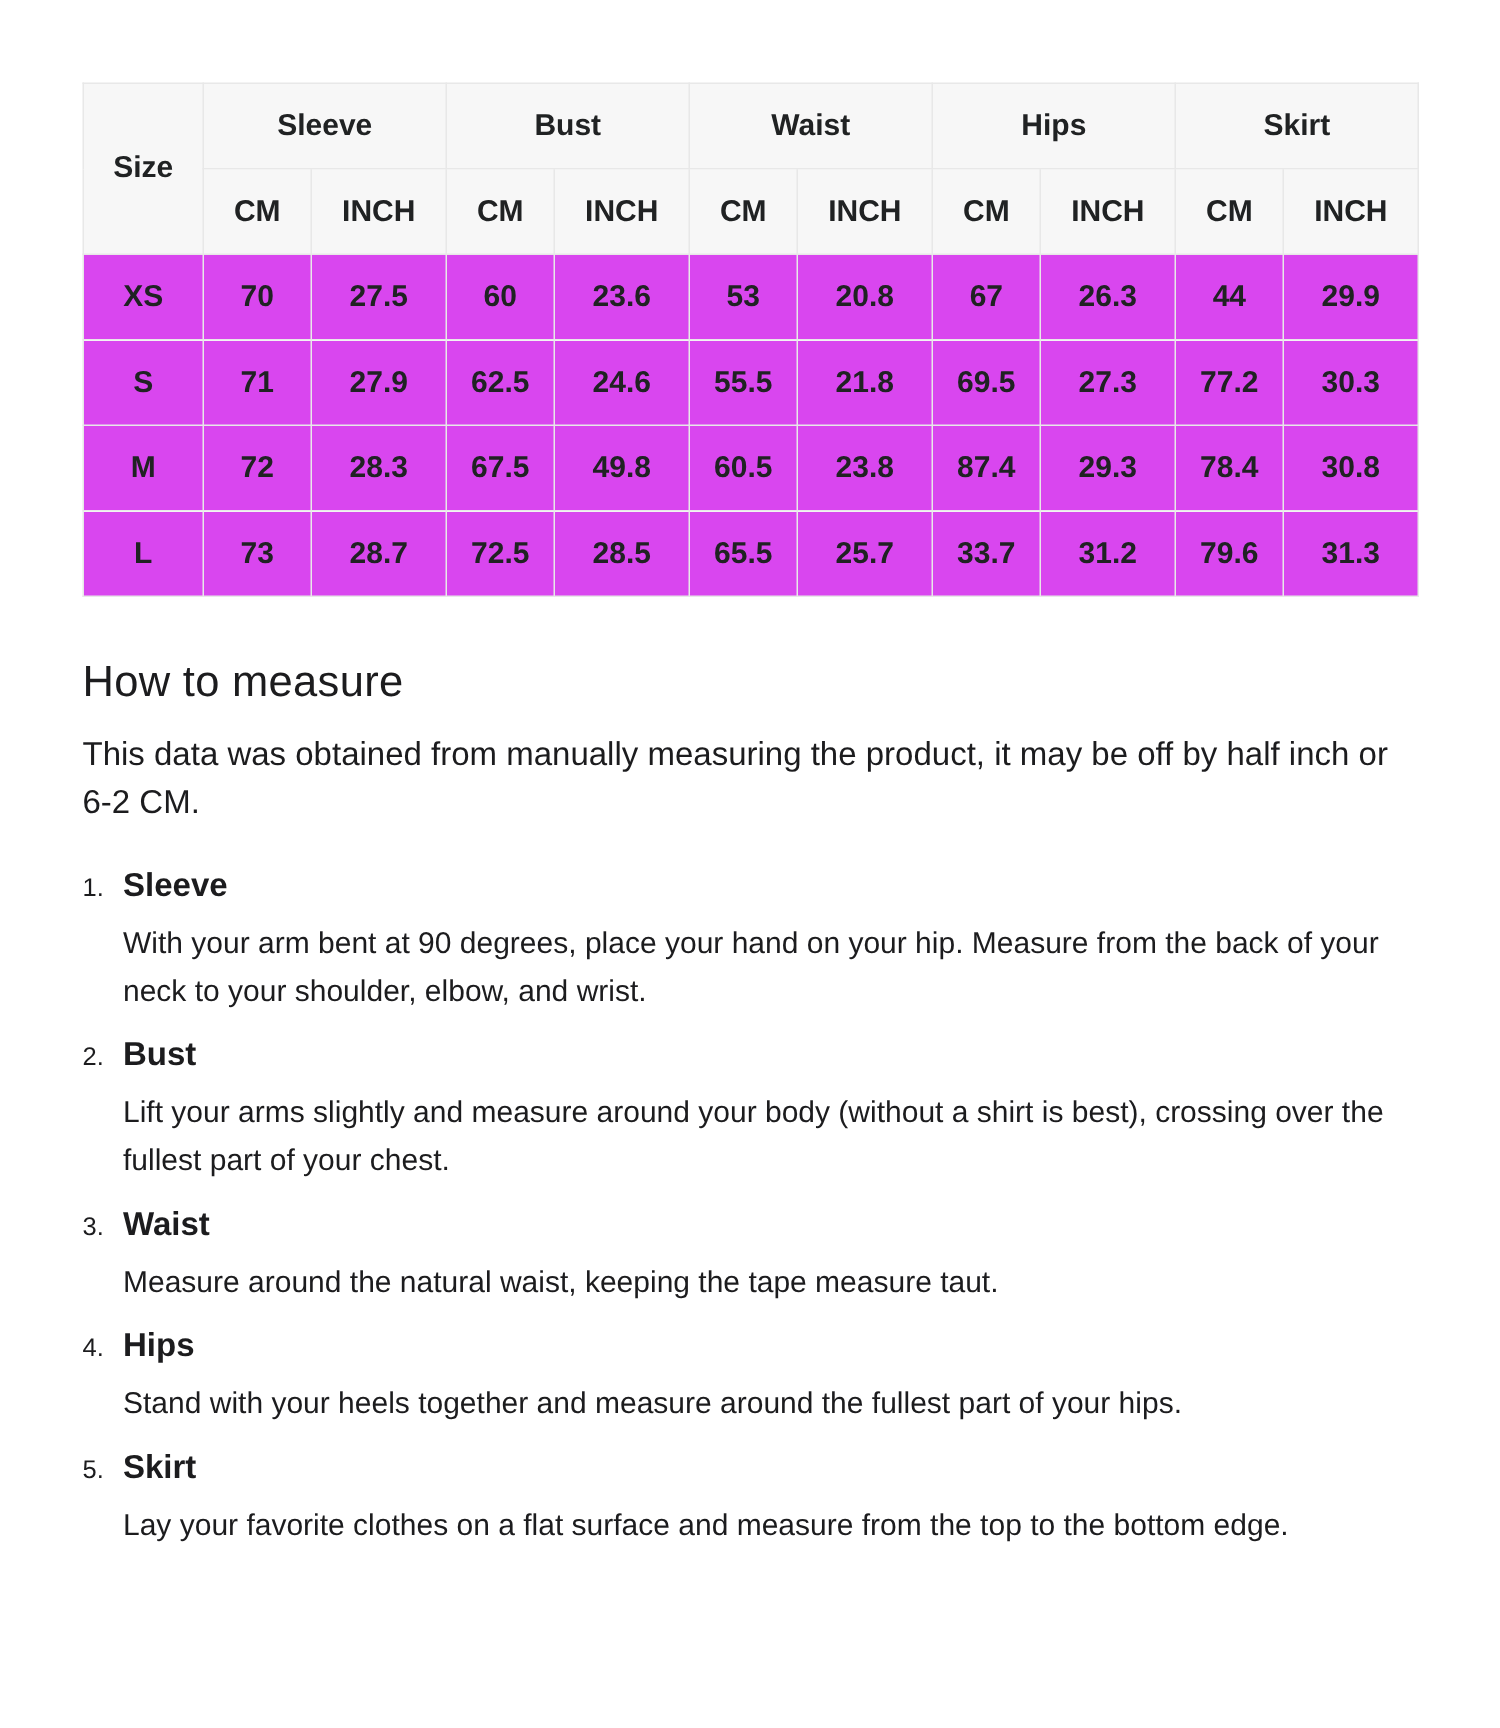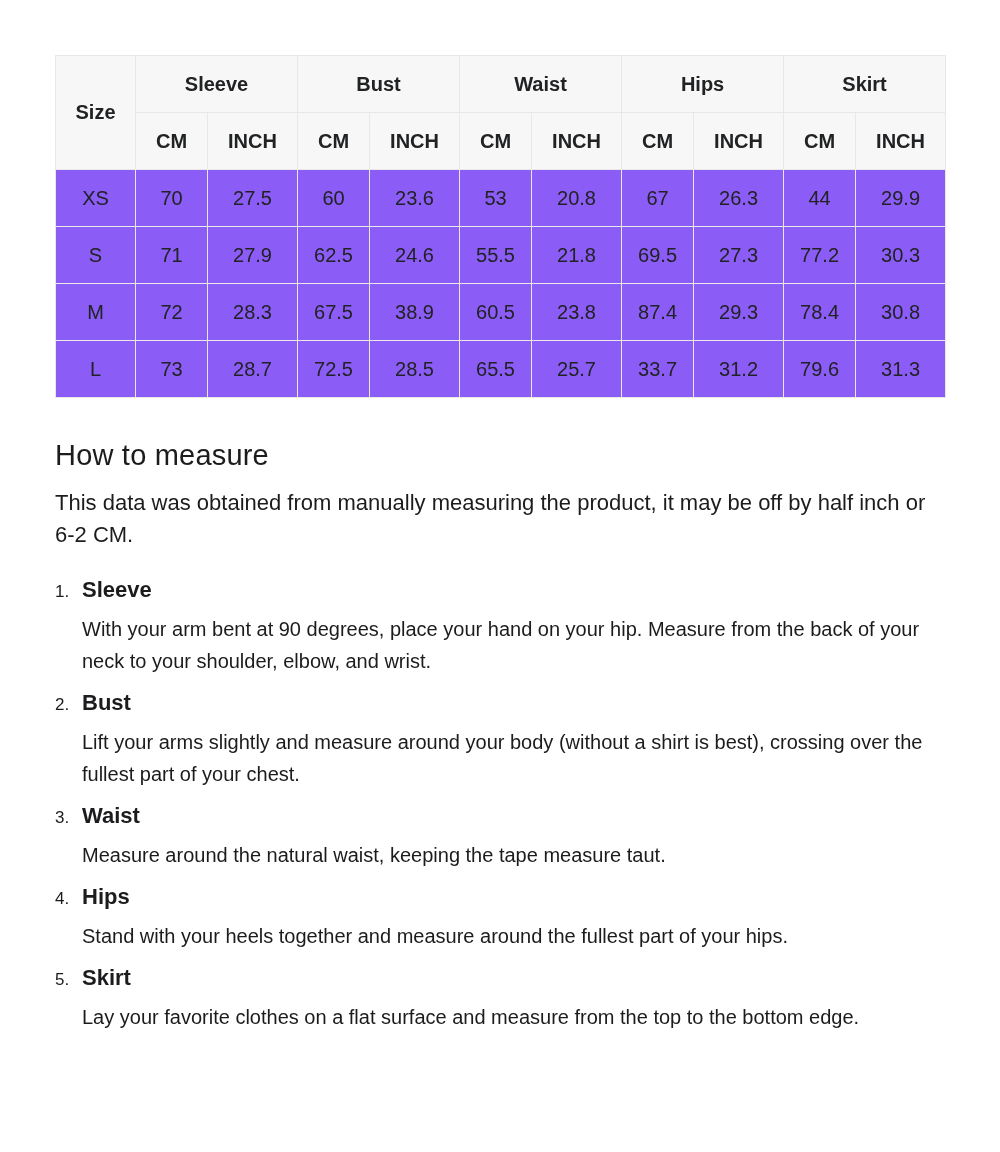--- a/index.html
+++ b/index.html
@@ -32,22 +32,22 @@
     vertical-align: middle;
     height: 56px;
     padding: 0;
     overflow: hidden;
   }
   table.size-chart th {
     background: #f7f7f7;
     font-weight: bold;
   }
   table.size-chart td {
-    background: #8b5cf6;
-    font-weight: normal;
+    background: #d946ef;
+    font-weight: bold;
   }
   
   .htm-heading {
     margin: 41px 0 0 0;
     font-size: 29px;
     font-weight: normal;
     letter-spacing: 0.2px;
   }
   .htm-intro {
     margin: 15px 0 0 0;
@@ -145,21 +145,21 @@
         <td>69.5</td>
         <td>27.3</td>
         <td>77.2</td>
         <td>30.3</td>
       </tr>
       <tr>
         <td>M</td>
         <td>72</td>
         <td>28.3</td>
         <td>67.5</td>
-        <td>38.9</td>
+        <td>49.8</td>
         <td>60.5</td>
         <td>23.8</td>
         <td>87.4</td>
         <td>29.3</td>
         <td>78.4</td>
         <td>30.8</td>
       </tr>
       <tr>
         <td>L</td>
         <td>73</td>

